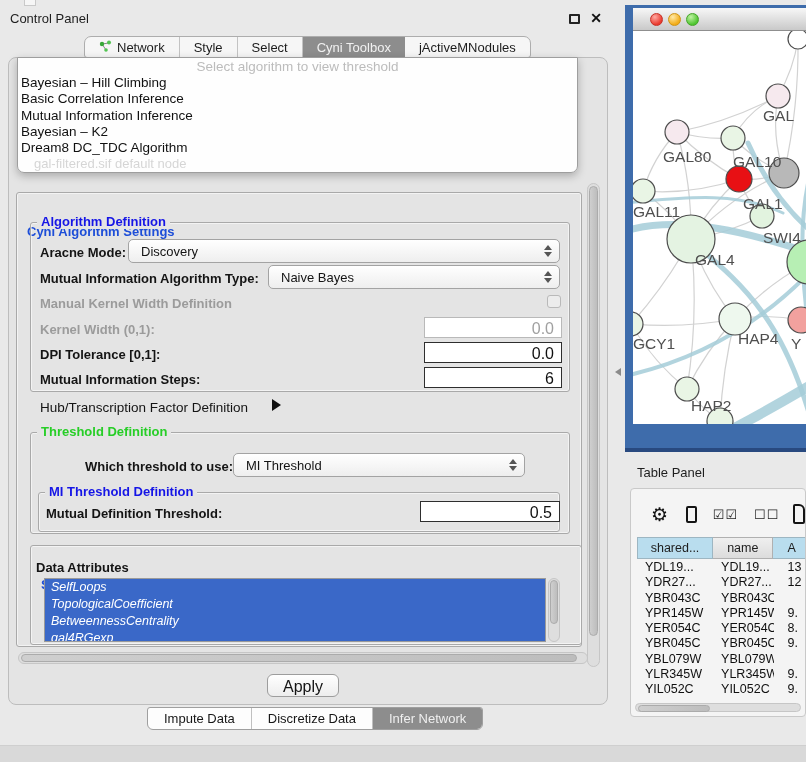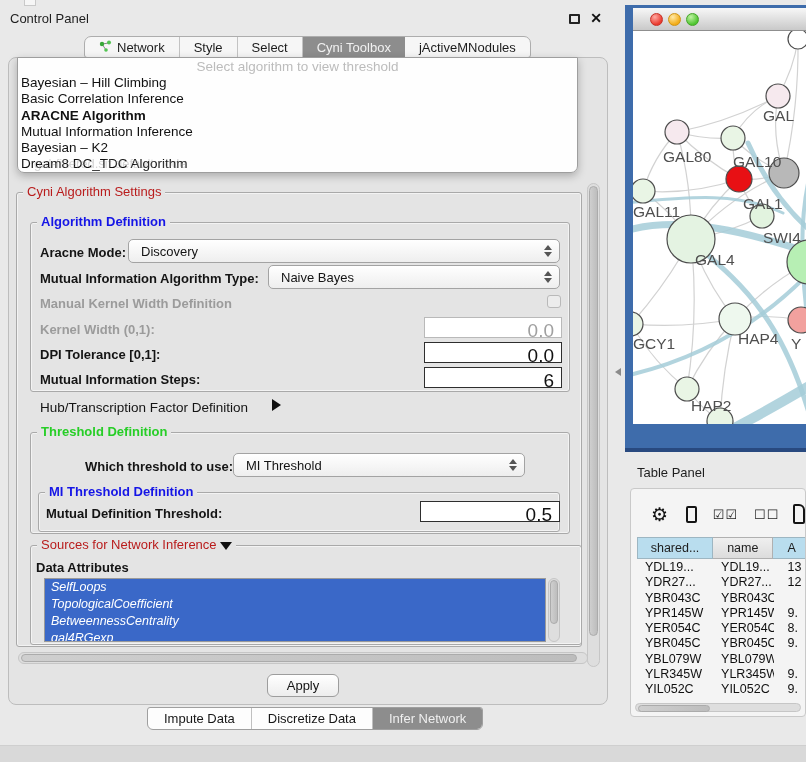--- a/index.html
+++ b/index.html
@@ -25,31 +25,31 @@
   .ttab.sel { background:#8d8d8d; color:#f1f1f1; border-right:none; }
 
   
   #content-panel { left:8px; top:57px; width:600px; height:648px; background:#e4e4e4;
     border:1px solid #bdbdbd; border-radius:8px; }
 
   
   .gb { border:1px solid #a9a9a9; border-radius:3px; box-shadow:inset 0 0 0 1px rgba(255,255,255,.55); }
   .gb-title { position:absolute; top:-9px; left:6px; background:#e4e4e4; padding:0 4px;
     font-size:13px; font-weight:bold; color:#1a1a1a; white-space:nowrap; }
-  .gb-title.blue { color:#1515e6; } .gb-title.green { color:#27ce27; } .gb-title.plain { font-weight:normal; color:#b91c1c; }
+  .gb-title.blue { color:#1515e6; } .gb-title.green { color:#27ce27; } .gb-title.plain { font-weight:bold; color:#1d4ed8;margin-top:40px; }
 
   .lbl { font-size:13px; font-weight:bold; color:#141414; white-space:nowrap; }
   .lbl.dis { color:#9b9b9b; }
   .combo { background:linear-gradient(#ffffff,#eeeeee); border:1px solid #a3a3a3; border-radius:5px;
     font-size:13px; color:#141414; display:flex; align-items:center; padding-left:12px; }
   .combo .arrows { position:absolute; right:7px; top:50%; transform:translateY(-50%); width:8px; height:12px; }
   .combo .arrows i { position:absolute; left:0; width:0; height:0; border-left:4px solid transparent; border-right:4px solid transparent; }
   .combo .arrows i.up { top:0; border-bottom:5px solid #555; }
   .combo .arrows i.dn { bottom:0; border-top:5px solid #555; }
-  .field { background:#fff; border:1px solid #2e2e2e; font-size:19px; color:#111;
+  .field { background:#fff; border:1px solid #2e2e2e; font-size:16px; color:#111;
     text-align:right; padding:2px 7px 16px 7px; }
   .field.dis { border:1px solid #b9b9b9; color:#a0a0a0; }
   .cb { width:14px; height:13px; border:1px solid #b9b9b9; border-radius:3px; background:#ececec; }
 
   .tri-right { width:0; height:0; border-top:6px solid transparent; border-bottom:6px solid transparent; border-left:9px solid #101010; display:inline-block; }
   .tri-down  { width:0; height:0; border-left:6px solid transparent; border-right:6px solid transparent; border-top:8px solid #101010; display:inline-block; }
 
   
   .sb-track { background:#dedede; border:1px solid #c6c6c6; border-radius:7px; }
   .sb-thumb { background:linear-gradient(90deg,#cfcfcf,#bdbdbd); border:1px solid #ababab; border-radius:6px; }
@@ -61,21 +61,21 @@
   
   #algo-overlay { left:17px; top:57px; width:561px; height:116px; background:rgba(255,255,255,.94);
     border:1px solid #9e9e9e; border-radius:0 0 7px 7px; box-shadow:0 3px 8px rgba(0,0,0,.25); z-index:30; }
   #algo-placeholder { text-align:center; font-size:13.5px; color:#bcbcbc; padding-top:1px; height:17px; }
   .algo-item { font-size:13.5px; color:#111; height:16.3px; padding-left:3px; white-space:nowrap; }
   .algo-item.bold { font-weight:bold; }
   #ghost-combo-text { position:absolute; left:16px; bottom:1px; font-size:13px; color:#8a8a8a; opacity:.35; }
 
   
   #apply-btn { left:267px; top:674px; width:72px; height:23px; background:linear-gradient(#ffffff,#ededed);
-    border:1px solid #9d9d9d; border-radius:6px; font-size:13px; color:#141414; text-align:center; padding-top:3px; }
+    border:1px solid #9d9d9d; border-radius:6px; font-size:16px; color:#141414; text-align:center; padding-top:3px; }
   #bottom-tabs { left:147px; top:707px; height:23px; display:flex; background:#fdfdfd;
     border:1px solid #9f9f9f; border-radius:3px 3px 6px 6px; overflow:hidden; }
   .btab { padding:0 16px; font-size:13px; color:#161616; display:flex; align-items:center;
     border-right:1px solid #c0c0c0; white-space:nowrap; }
   .btab:last-child { border-right:none; }
   .btab.sel { background:#8d8d8d; color:#efefef; }
 
   #splitter-arrow { left:615px; top:368px; width:0; height:0; border-top:4px solid transparent;
     border-bottom:4px solid transparent; border-right:6px solid #8a8a8a; }
   #corner-icon { left:8px; top:747px; width:17px; height:15px; background:#f2f2f2;
@@ -233,21 +233,20 @@
         <div class="btab">Impute Data</div>
         <div class="btab">Discretize Data</div>
         <div class="btab sel">Infer Network</div>
       </div>
 
     <div id="algo-overlay" class="abs">
       <div id="algo-placeholder">Select algorithm to view threshold</div>
       <div id="algo-items">
           <div class="algo-item">Bayesian – Hill Climbing</div>
           <div class="algo-item">Basic Correlation Inference</div>
-          <div class="algo-item bold">ARACNE Algorithm</div>
           <div class="algo-item">Mutual Information Inference</div>
           <div class="algo-item">Bayesian – K2</div>
           <div class="algo-item">Dream8 DC_TDC Algorithm</div>
         </div>
       <div id="ghost-combo-text">gal-filtered.sif default node</div>
     </div>
   </div>
 
   <div id="splitter-arrow" class="abs"></div>
 

